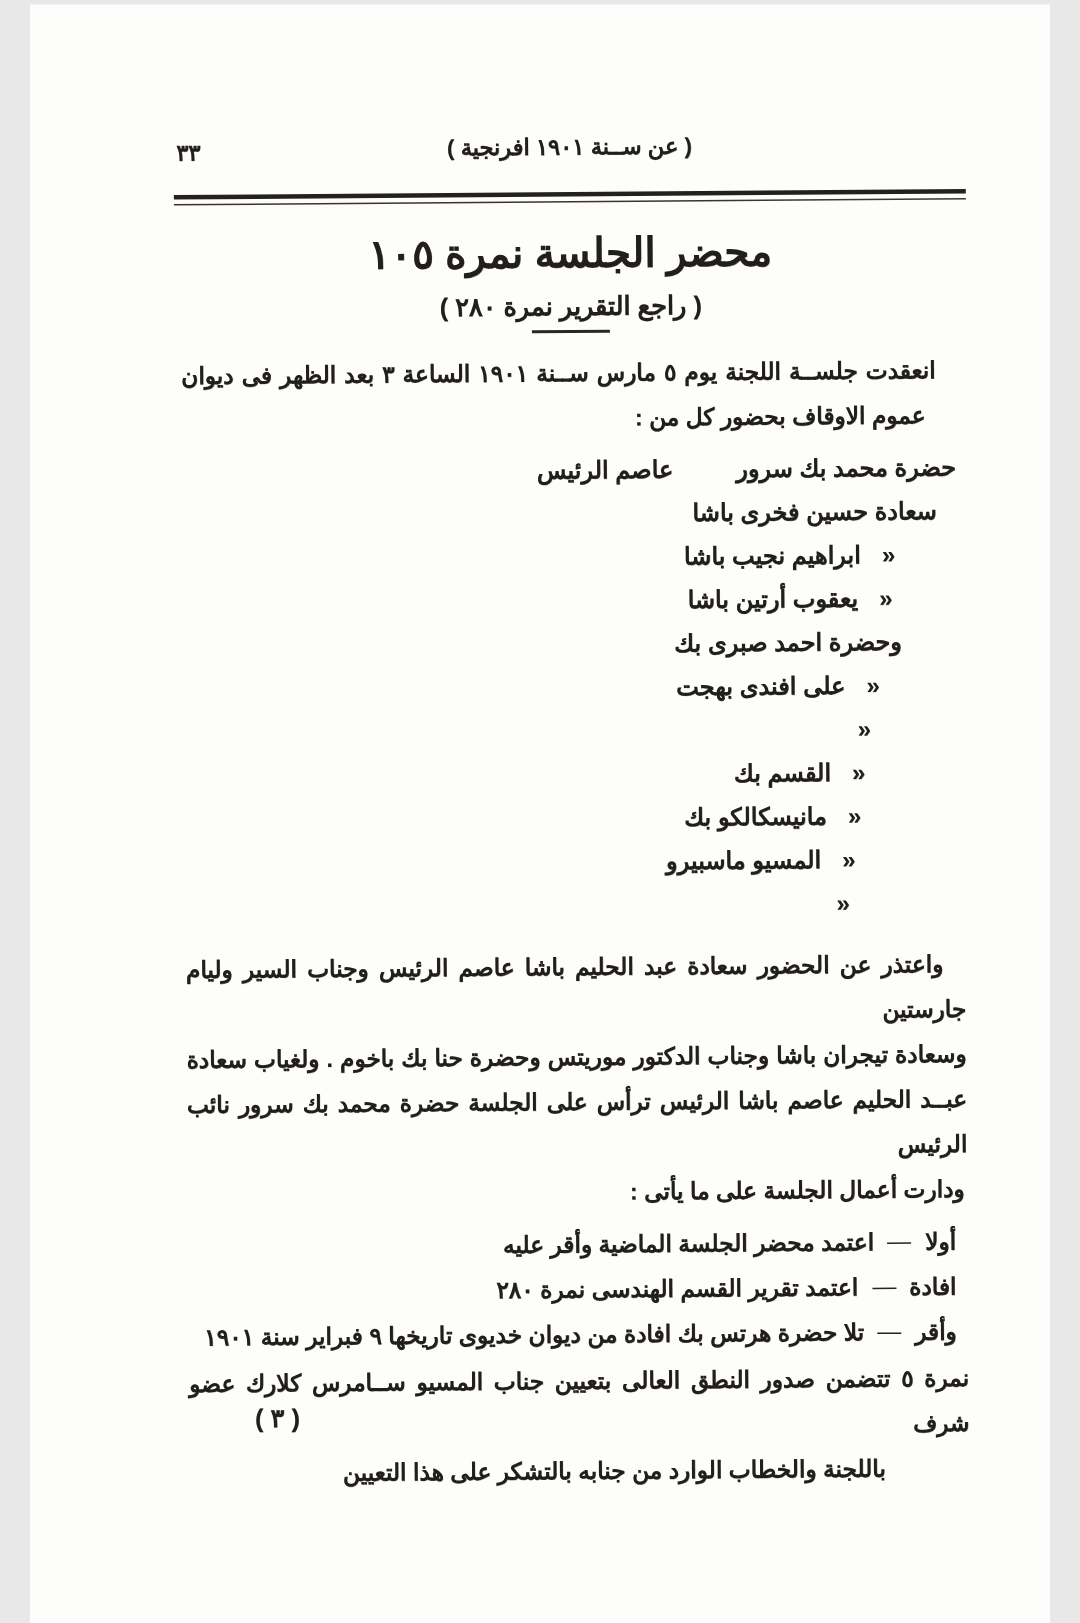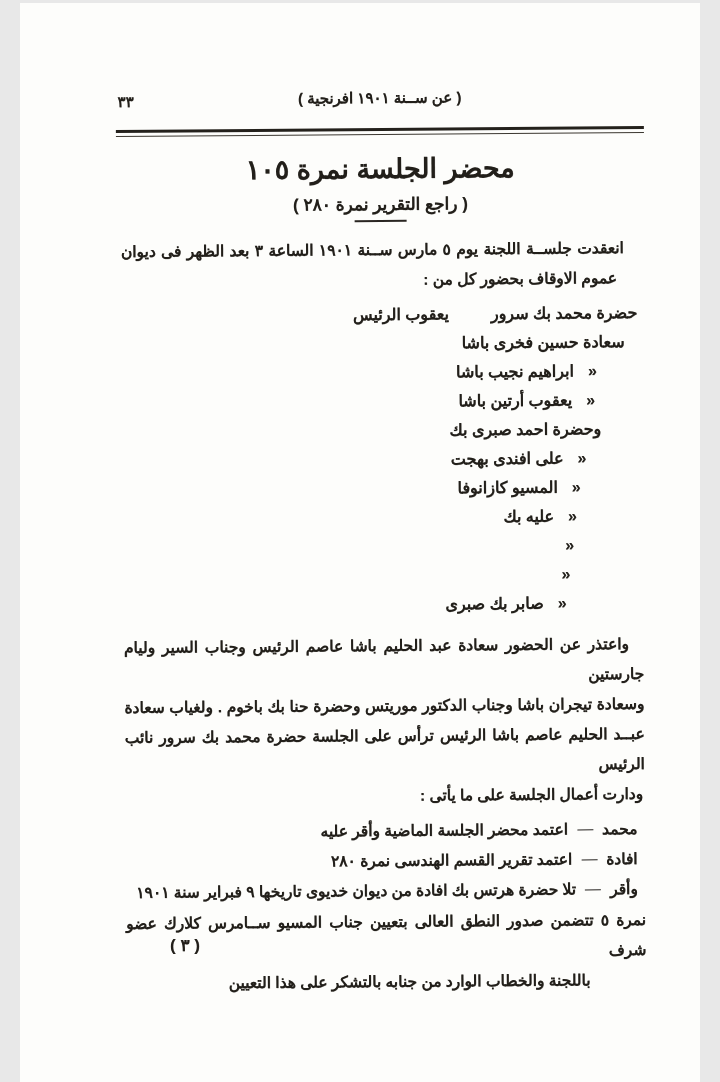--- a/index.html
+++ b/index.html
@@ -176,21 +176,21 @@
     <div class="opening">
       <div class="para-line fill line-1">انعقدت جلســة اللجنة يوم ٥ مارس ســنة ١٩٠١ الساعة ٣ بعد الظهر فى ديوان</div>
       <div class="para-line line-2">عموم الاوقاف بحضور كل من :</div>
     </div>
 
     <div class="attendees">
       <div class="att-row">
 
         <span>حضرة محمد بك سرور</span>
         <span class="role-gap"></span>
-        <span>يعقوب الرئيس</span>
+        <span>عاصم الرئيس</span>
       </div>
       <div class="att-row">
 
         <span>سعادة حسين فخرى باشا</span>
       </div>
       <div class="att-row">
         <span class="ditto">«</span>
         <span>ابراهيم نجيب باشا</span>
       </div>
       <div class="att-row">
@@ -200,48 +200,48 @@
       <div class="att-row">
 
         <span>وحضرة احمد صبرى بك</span>
       </div>
       <div class="att-row">
         <span class="ditto">«</span>
         <span>على افندى بهجت</span>
       </div>
       <div class="att-row">
         <span class="ditto">«</span>
-        <span>المسيو كازانوفا</span>
-      </div>
-      <div class="att-row">
-        <span class="ditto">«</span>
-        <span>عليه بك</span>
-      </div>
-      <div class="att-row">
-        <span class="ditto">«</span>
-      </div>
-      <div class="att-row">
-        <span class="ditto">«</span>
-      </div>
-      <div class="att-row">
-        <span class="ditto">«</span>
-        <span>صابر بك صبرى</span>
+      </div>
+      <div class="att-row">
+        <span class="ditto">«</span>
+        <span>القسم بك</span>
+      </div>
+      <div class="att-row">
+        <span class="ditto">«</span>
+        <span>مانيسكالكو بك</span>
+      </div>
+      <div class="att-row">
+        <span class="ditto">«</span>
+        <span>المسيو ماسبيرو</span>
+      </div>
+      <div class="att-row">
+        <span class="ditto">«</span>
       </div>
     </div>
 
     <div class="apologies">
       <div class="para-line fill line-1">واعتذر عن الحضور سعادة عبد الحليم باشا عاصم الرئيس وجناب السير وليام جارستين</div>
       <div class="para-line fill">وسعادة تيجران باشا وجناب الدكتور موريتس وحضرة حنا بك باخوم . ولغياب سعادة</div>
       <div class="para-line fill">عبــد الحليم عاصم باشا الرئيس ترأس على الجلسة حضرة محمد بك سرور نائب الرئيس</div>
       <div class="para-line line-4">ودارت أعمال الجلسة على ما يأتى :</div>
     </div>
 
     <div class="agenda">
       <div class="agenda-row">
-        <span>محمد</span>
+        <span>أولا</span>
         <span class="agenda-dash"></span>
         <span>اعتمد محضر الجلسة الماضية وأقر عليه</span>
       </div>
       <div class="agenda-row">
         <span>افادة</span>
         <span class="agenda-dash"></span>
         <span>اعتمد تقرير القسم الهندسى نمرة ٢٨٠</span>
       </div>
       <div class="agenda-row">
         <span>وأقر</span>

